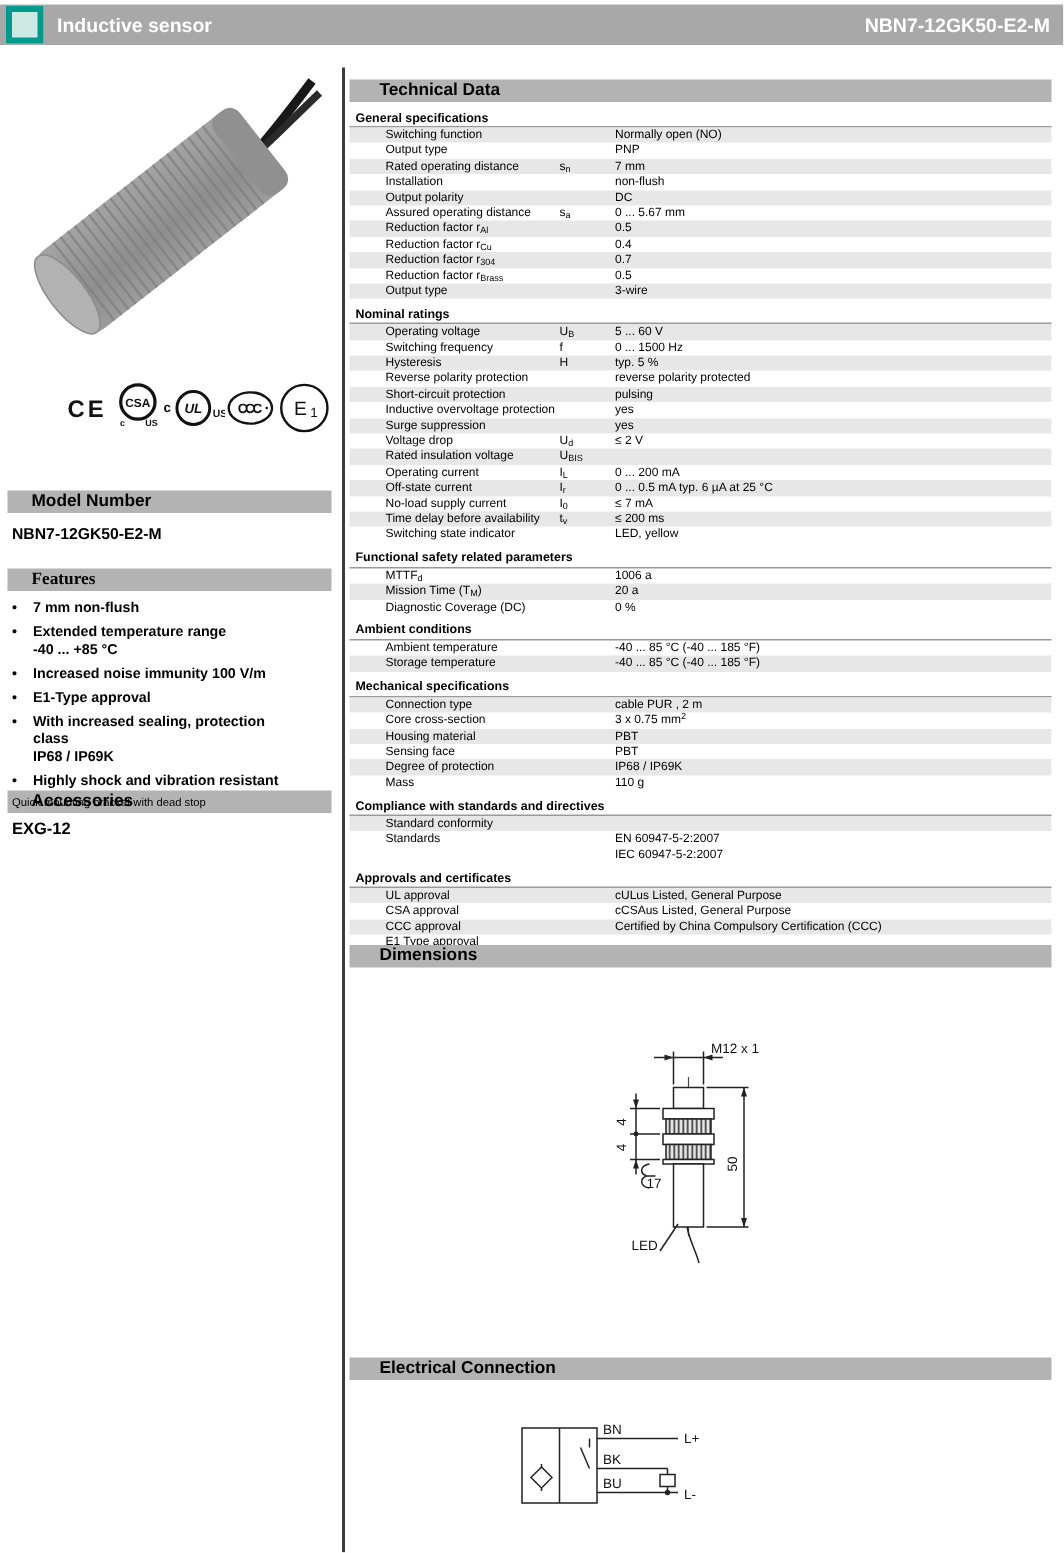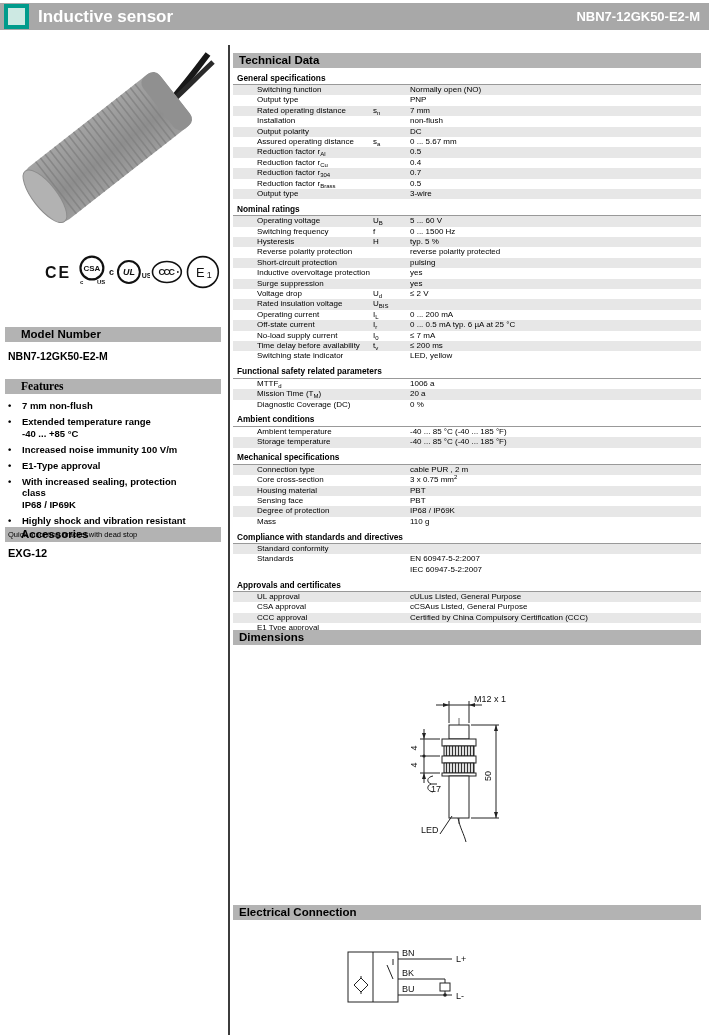--- a/index.html
+++ b/index.html
@@ -3,21 +3,21 @@
 <meta charset="utf-8">
 <style>
   * { margin:0; padding:0; box-sizing:border-box; }
   body { background:#fff; font-family:"Liberation Sans", sans-serif; color:#000; }
   .page { position:relative; width:709px; height:1035px; background:#fff; overflow:hidden; }
 
   
   .topbar { position:absolute; left:0; top:3px; width:709px; height:27px; background:#a8a8a8;
             display:flex; align-items:center; }
   .brandbox { width:25px; height:25px; border:4px solid #009b8c; background:#cde9e3; margin-left:4px; }
-  .t-left { color:#fff; font-weight:bold; font-size:17px; margin-left:9px; }
+  .t-left { color:#fff; font-weight:bold; font-size:13px; margin-left:9px; }
   .t-right { color:#fff; font-weight:bold; font-size:13px; margin-left:auto; margin-right:9px; }
 
   .divider { position:absolute; left:228px; top:45px; width:2px; height:990px; background:#3c3c3c; }
 
   
   .left { position:absolute; left:5px; top:40px; width:217px; }
   .photo { position:absolute; left:3px; top:2px; width:212px; height:196px; }
   .logos { position:absolute; left:40px; top:210px; width:177px; height:44px;
            display:flex; align-items:center; justify-content:center; }
   .logos svg { display:block; }
@@ -31,21 +31,21 @@
   .features li { display:flex; margin-bottom:4.5px; font-weight:bold; font-size:9.5px; line-height:11.5px; }
   .features .blt { flex:0 0 14px; }
   .features .ftx { white-space:pre-line; flex:1; }
   .bar-acc { top:487px; }
   .acc-code { position:absolute; left:3px; top:507px; font-weight:bold; font-size:11px; }
   .acc-desc { position:absolute; left:3px; top:490px; font-size:7.5px; }
 
   
   .tech { position:absolute; left:233px; top:53px; width:468px; }
   .mainbar { background:#b3b3b3; font-weight:bold; font-size:11.5px; line-height:15px;
-             height:15px; padding-left:6px; }
+             height:15px; padding-left:20px; }
   .sechead { font-size:8.3px; font-weight:bold; line-height:9.5px; padding:2.5px 0 1px 4px;
              border-bottom:1px solid #999; margin-top:3px; }
   .trow { display:flex; min-height:10.4px; font-size:8px; line-height:10.3px; }
   .trow.shade { background:#e7e7e7; }
   .tl { flex:0 0 140px; padding-left:24px; }
   .tl.ind2 { padding-left:24px; flex:0 0 140px; }
   .ts { flex:0 0 37px; }
   .tv { flex:1; }
   sub { font-size:6px; line-height:0; vertical-align:-1.5px; }
   sup { font-size:6px; line-height:0; vertical-align:3px; }

